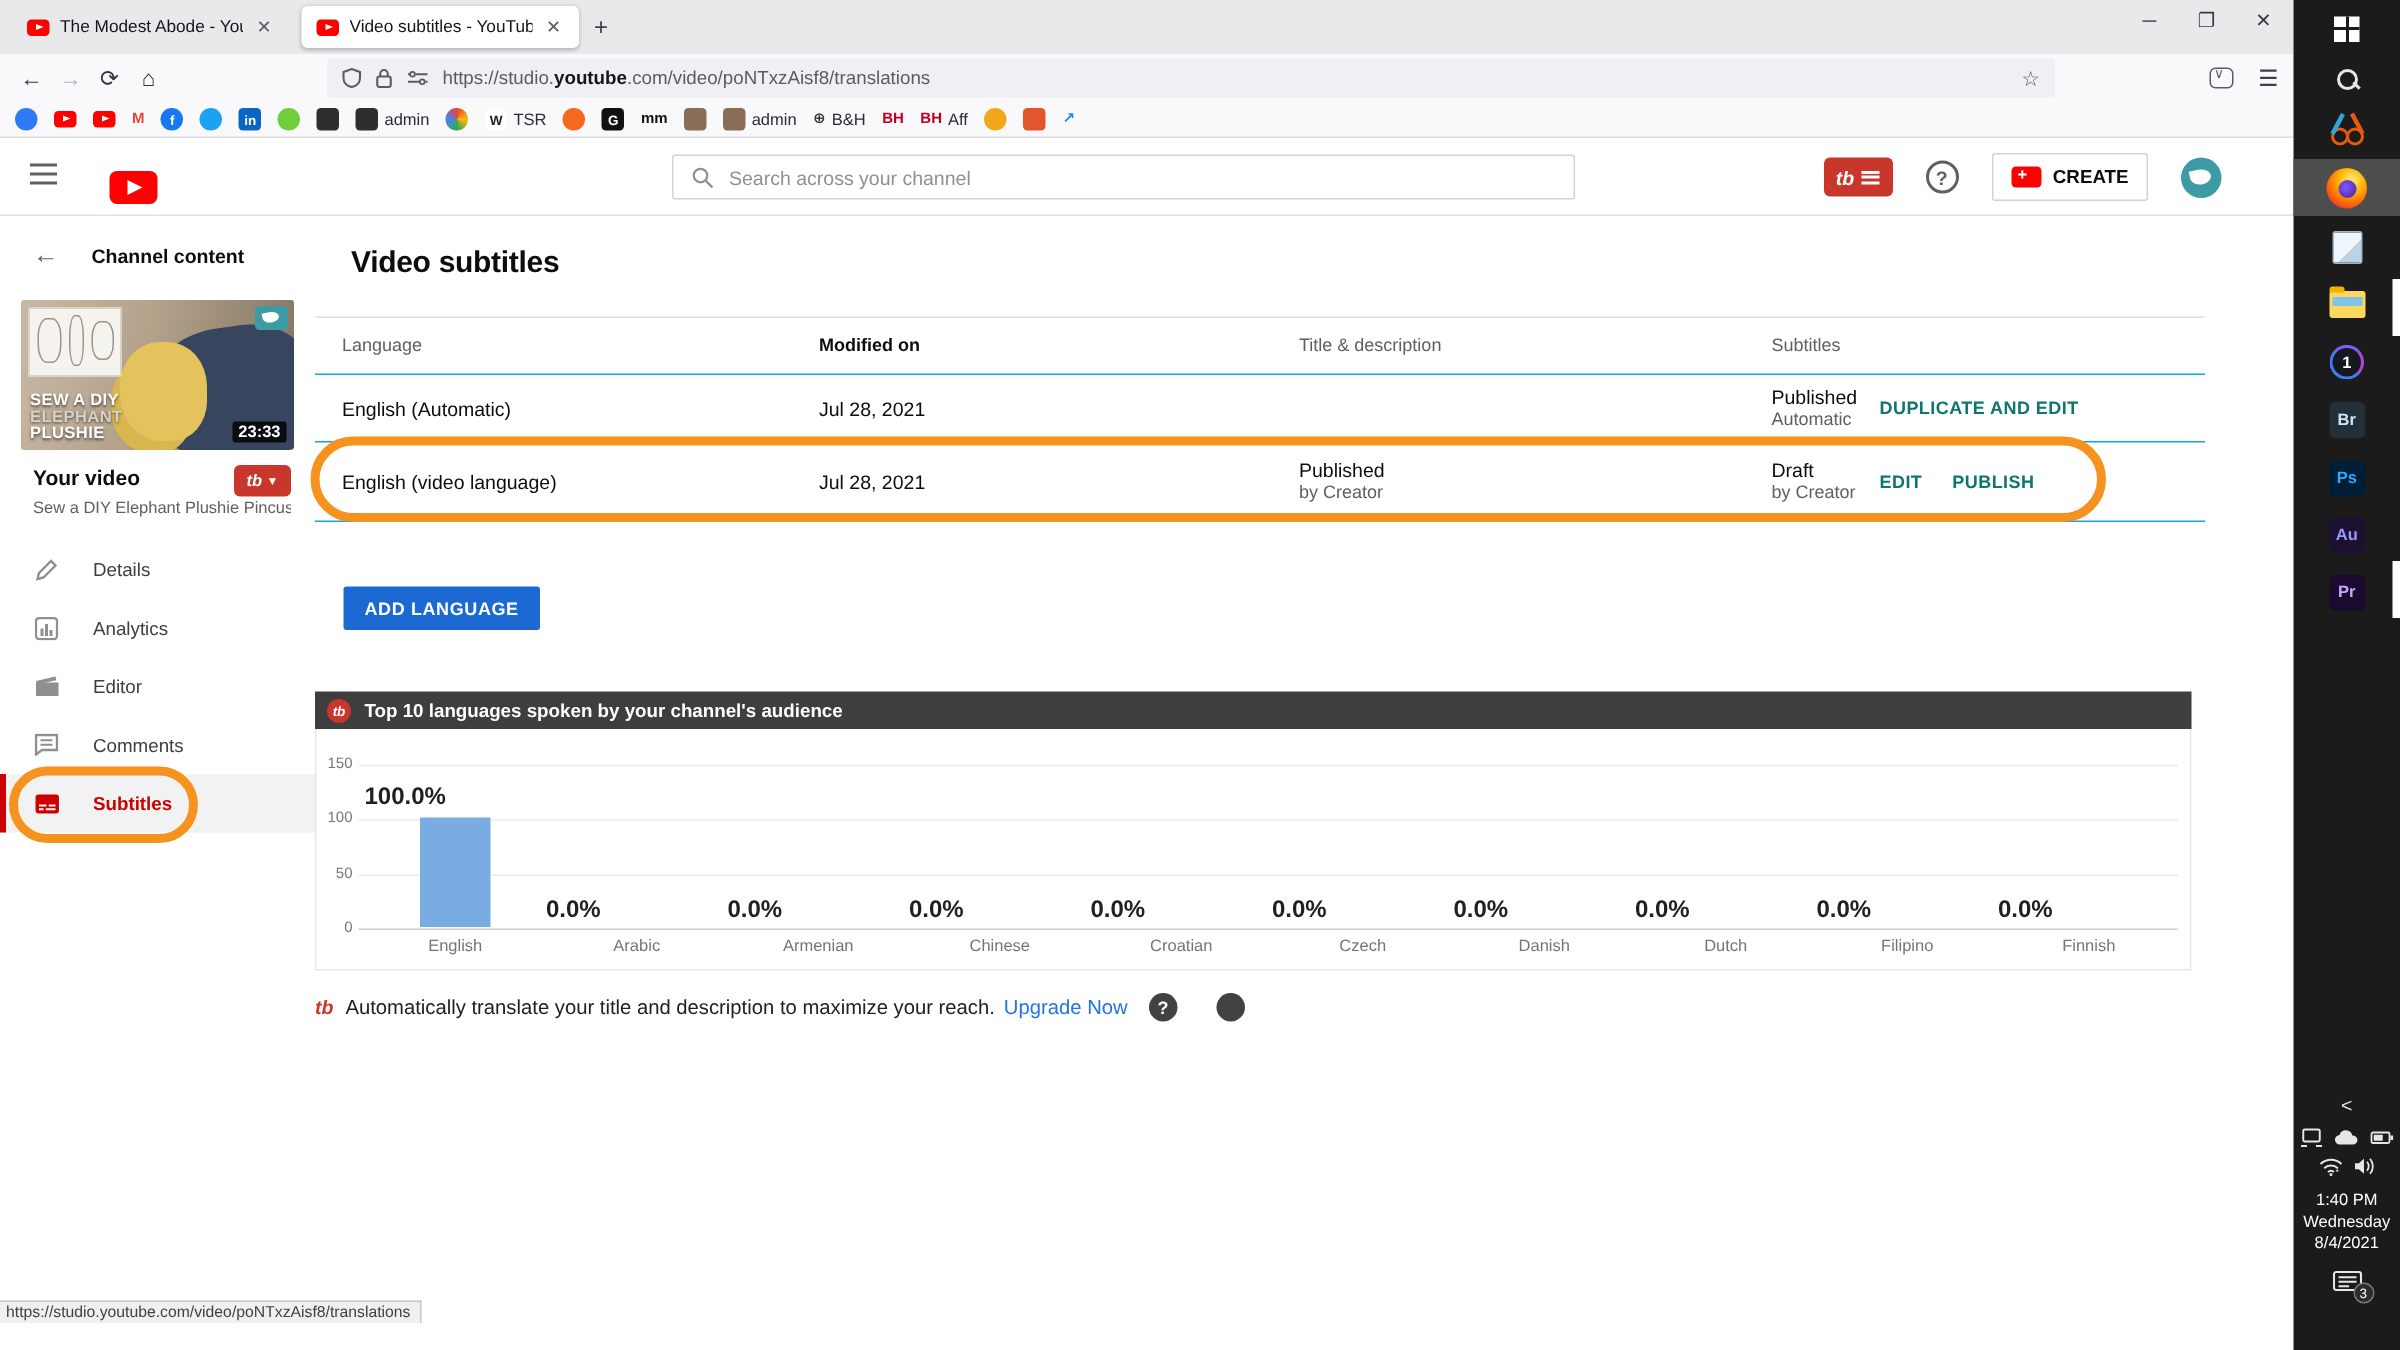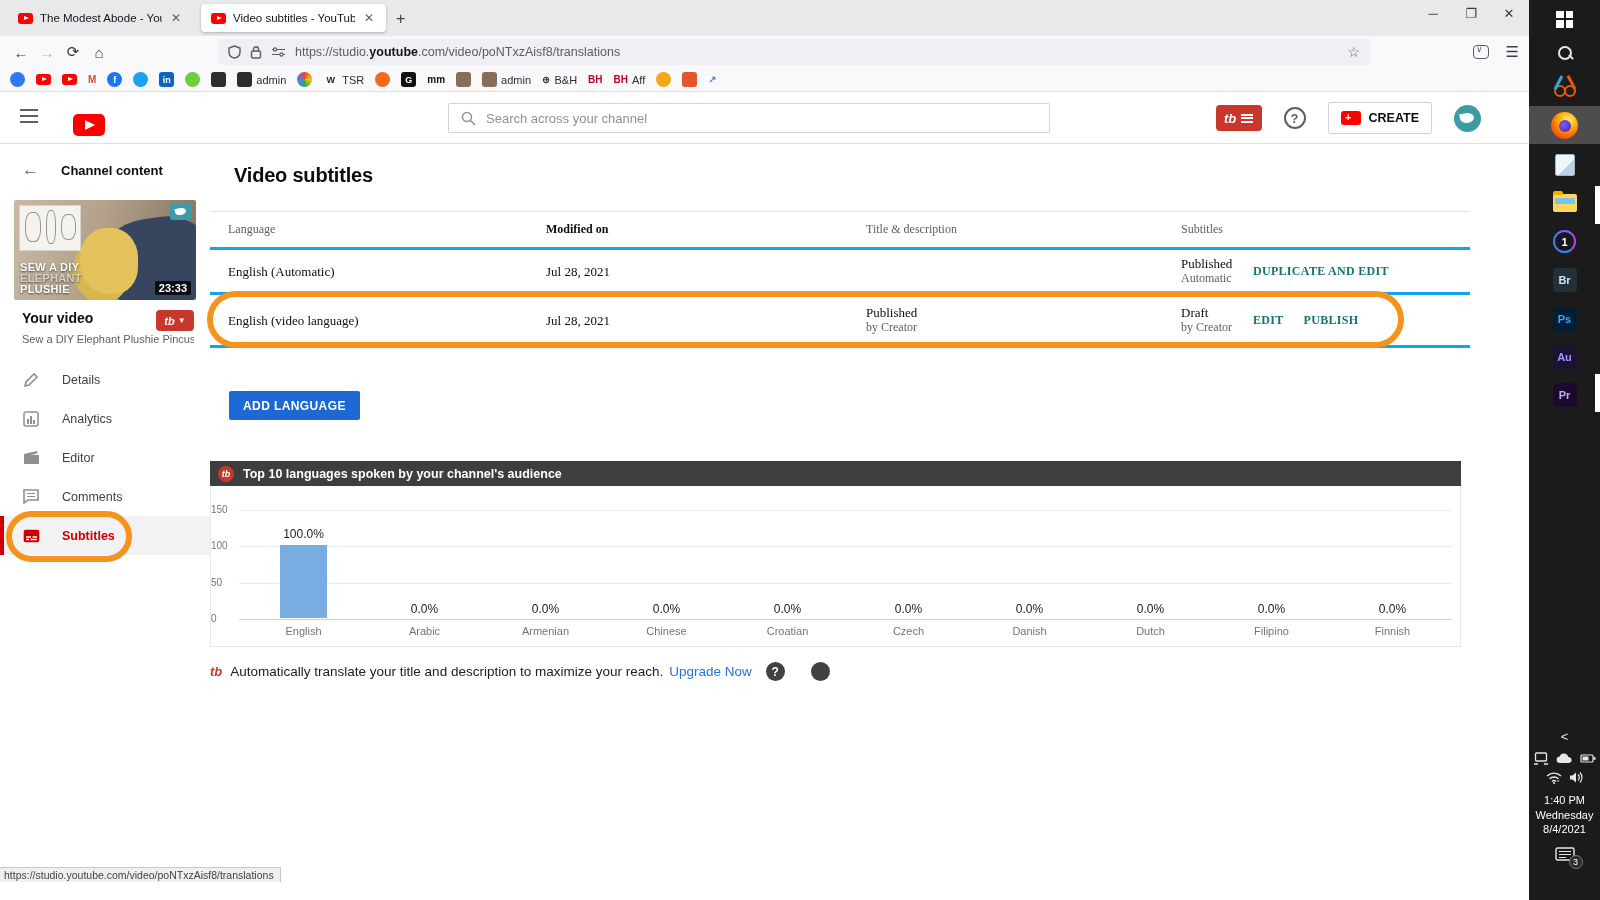--- a/index.html
+++ b/index.html
@@ -109,21 +109,21 @@
   .sitem .lb { font-size:12.5px; color:#3f3f3f; }
   .sitem.active { background:#f2f2f2; }
   .sitem.active:before { content:""; position:absolute; left:0; top:0; width:4px; height:39px; background:#c00; }
   .sitem.active .lb { color:#c00; font-weight:bold; }
   .smenu-bottom { position:absolute; left:0; top:655px; width:210px; }
 
   
   .smain { position:absolute; left:210px; top:52px; width:1319px; height:756px; }
   .pgtitle { position:absolute; left:24px; top:20px; font-size:20px; font-weight:bold; color:#0d0d0d; letter-spacing:-0.2px; }
   .vtable { position:absolute; left:0; top:67px; width:1260px; }
-  .trow { position:relative; border-bottom:3px solid #0ea5e9;font-family:Liberation Serif, serif; }
+  .trow { position:relative; border-bottom:1px solid #0ea5e9; }
   .trow.head { border-top:1px solid #e0e0e0; height:39px; }
   .tcell { position:absolute; top:0; height:100%; display:flex; flex-direction:column; justify-content:center; line-height:15px; }
   .hlabel { font-size:12px; color:#606060; }
   .hlabel.sorted { color:#0d0d0d; font-weight:bold; }
   .cmain { font-size:13px; color:#0d0d0d; }
   .csub { font-size:12px; color:#606060; }
   .actions { position:absolute; left:1043px; top:0; height:100%; display:flex; align-items:center; gap:20px; }
   .alink { font-size:12px; font-weight:bold; color:#0f766e; letter-spacing:.3px; cursor:pointer; white-space:nowrap; }
   .addlang { position:absolute; left:19px; top:247px; height:29px; background:#1c69d4; color:#fff; border:0;
              font-family:"Liberation Sans",sans-serif; font-size:12px; font-weight:bold; letter-spacing:.4px;
@@ -131,24 +131,24 @@
 
   
   .chartcard { position:absolute; left:0; top:317px; width:1251px; }
   .charthead { height:25px; background:#3e3e3e; color:#fff; display:flex; align-items:center; gap:9px; padding-left:8px; }
   .charthead .tbdot { width:16px; height:16px; background:#c9372c; border-radius:50%; color:#fff; font-size:9px;
                       font-weight:bold; font-style:italic; display:flex; align-items:center; justify-content:center; }
   .charthead .t { font-size:12.5px; font-weight:bold; }
   .chartbody { position:relative; height:161px; background:#fff; border:1px solid #e8e8e8; border-top:0; }
   .gline { position:absolute; left:28px; right:8px; height:1px; background:#ececec; }
   .gline.base { background:#cfcfcf; }
-  .ytick { position:absolute; left:0; width:24px; font-size:10px; color:#757575; }
+  .ytick { position:absolute; left:0; width:24px; text-align:right; font-size:10px; color:#757575; }
   .ccol { position:absolute; top:0; bottom:0; }
   .ccol .bar { position:absolute; bottom:28px; left:37px; width:47px; background:#79ade2; }
-  .ccol .val { position:absolute; left:0; width:100%; text-align:center; font-size:12px; font-weight:normal; color:#212121; }
+  .ccol .val { position:absolute; left:0; width:100%; text-align:left; font-size:16px; font-weight:bold; color:#212121; }
   .ccol .cat { position:absolute; top:139px; left:0; width:100%; text-align:center; font-size:11px; color:#757575; }
 
   .promo { position:absolute; left:0; top:518px; display:flex; align-items:center; gap:6px; font-size:13.5px; color:#212121; }
   .promo .tbg { color:#c9372c; font-weight:bold; font-style:italic; font-size:13px; margin-right:2px; }
   .promo .ulink { color:#2374e1; cursor:pointer; }
   .promo .qmark { width:19px; height:19px; background:#424242; border-radius:50%; color:#fff; font-size:12px;
                   font-weight:bold; display:flex; align-items:center; justify-content:center; margin-left:8px; }
   .promo .dot { width:19px; height:19px; background:#424242; border-radius:50%; margin-left:20px; }
 
   .statusbar { position:absolute; left:0; top:867px; height:15px; background:#f0f0f2; border:1px solid #c8c8cc;

